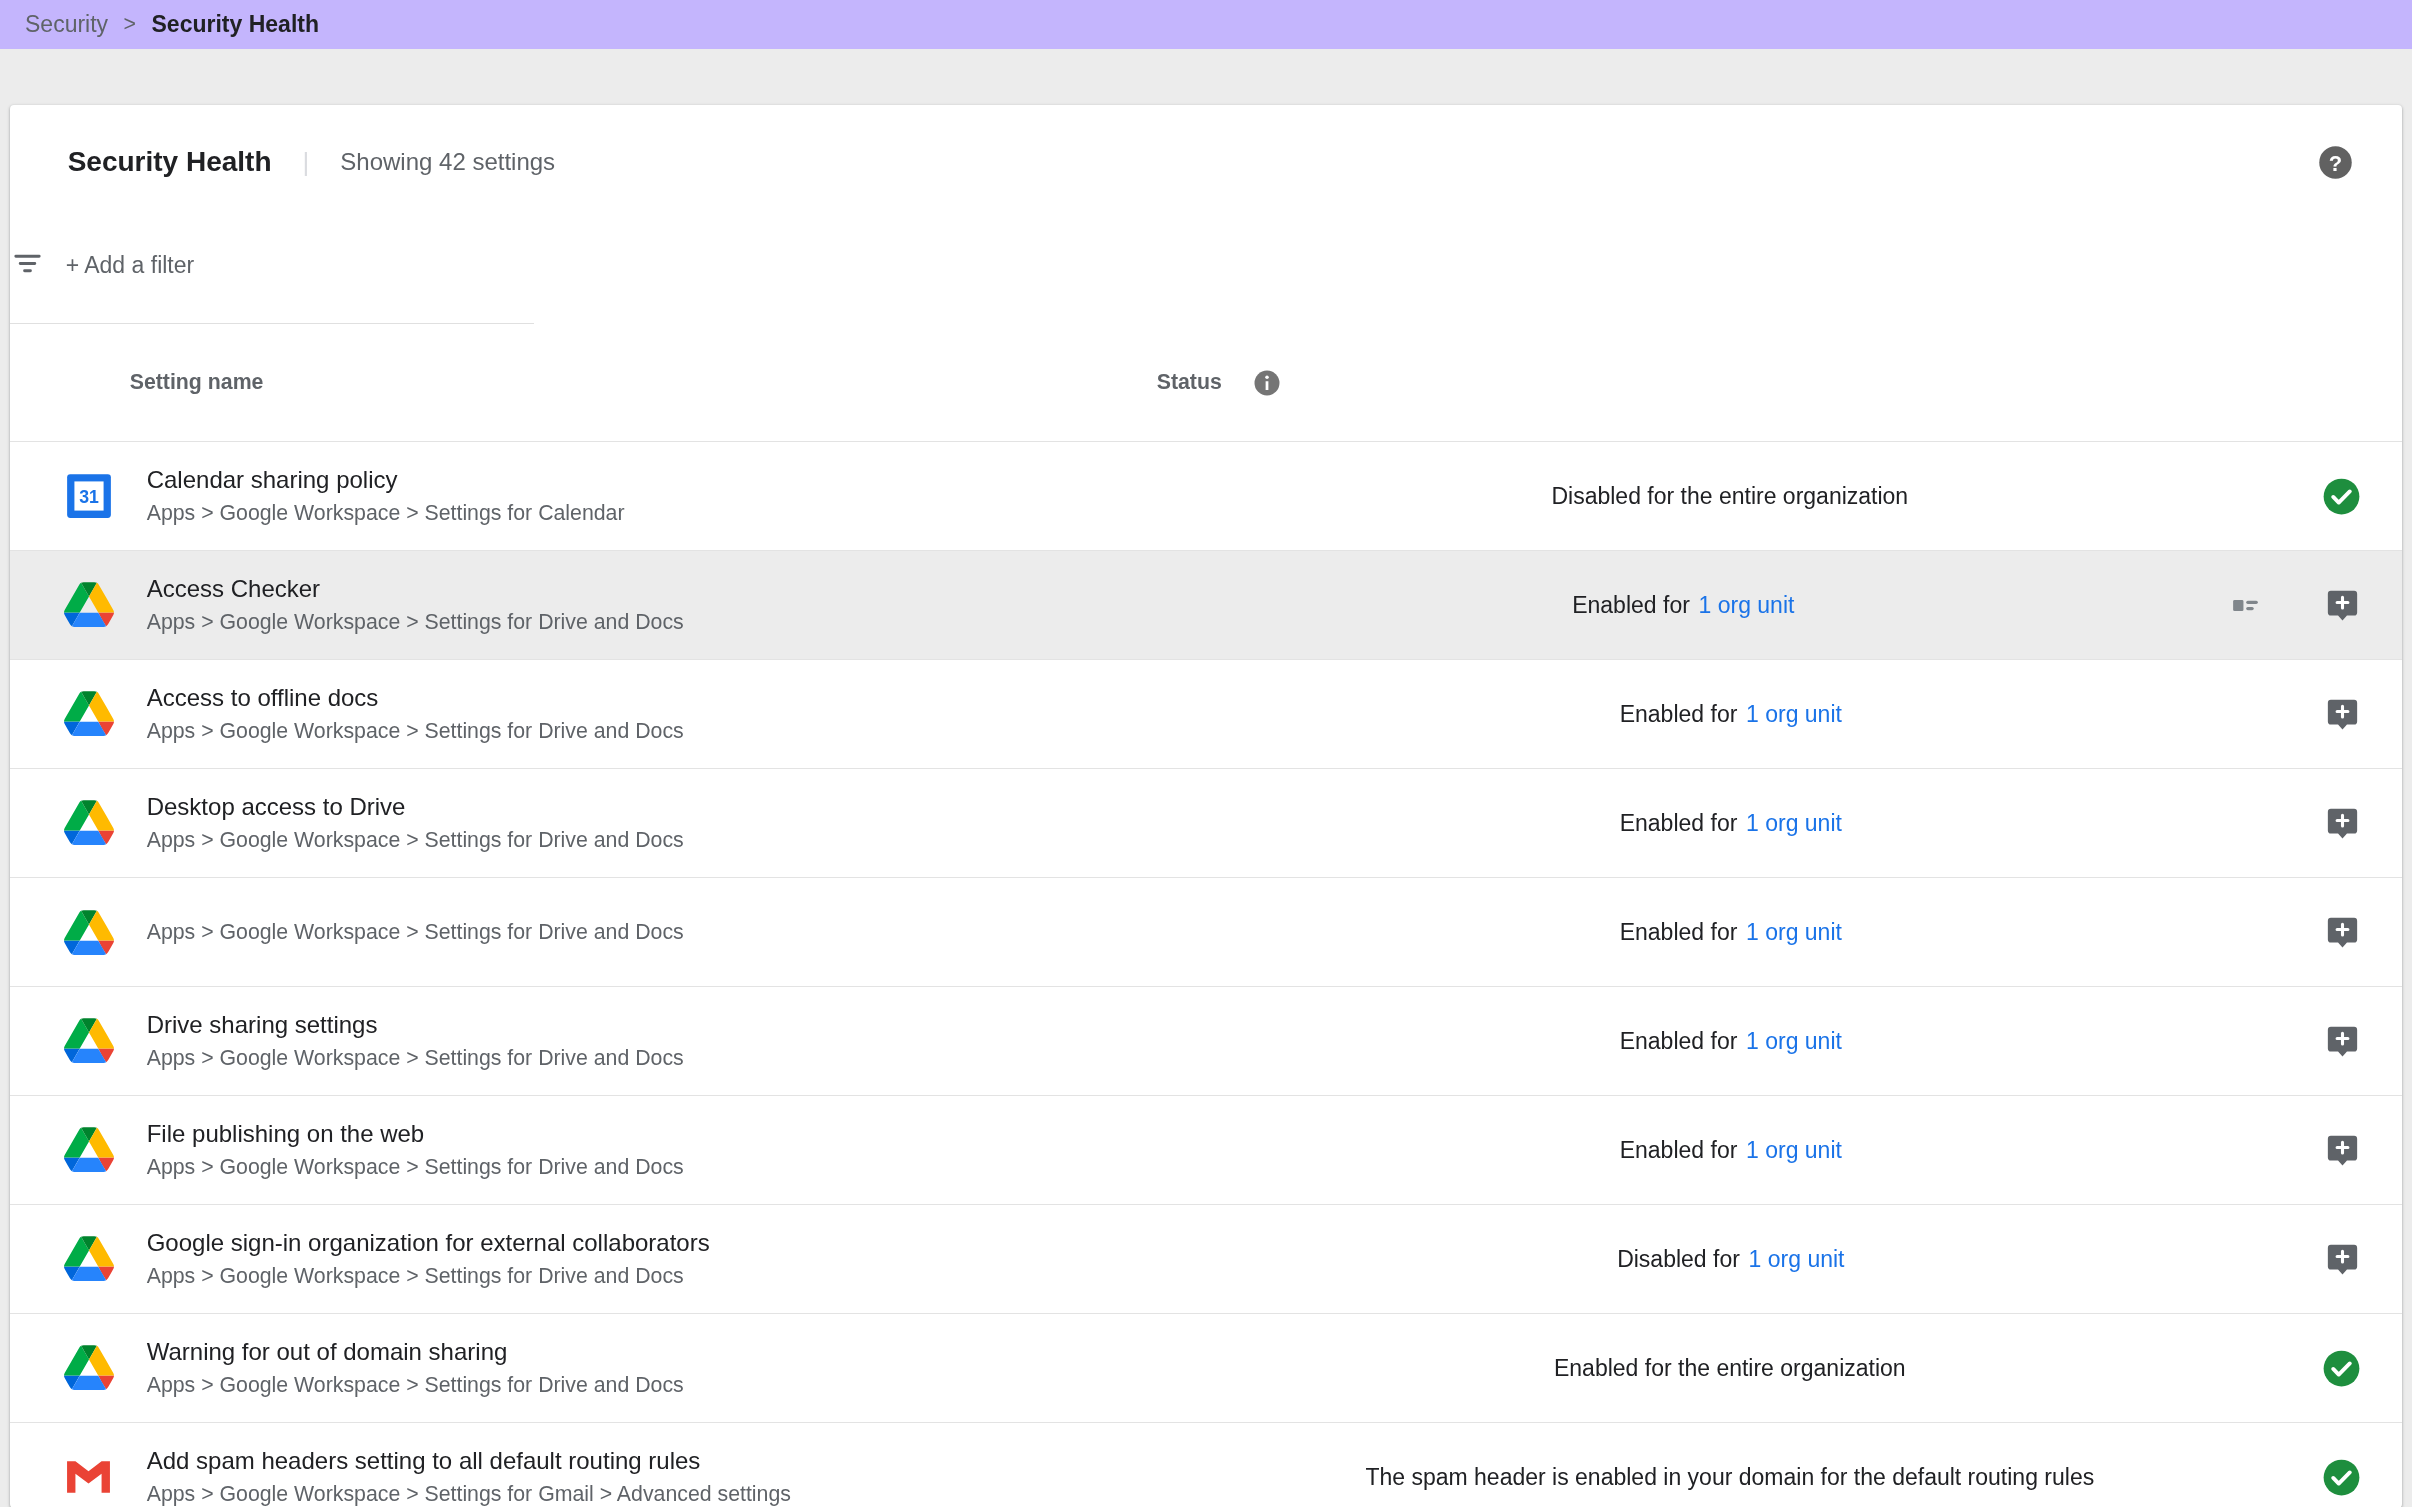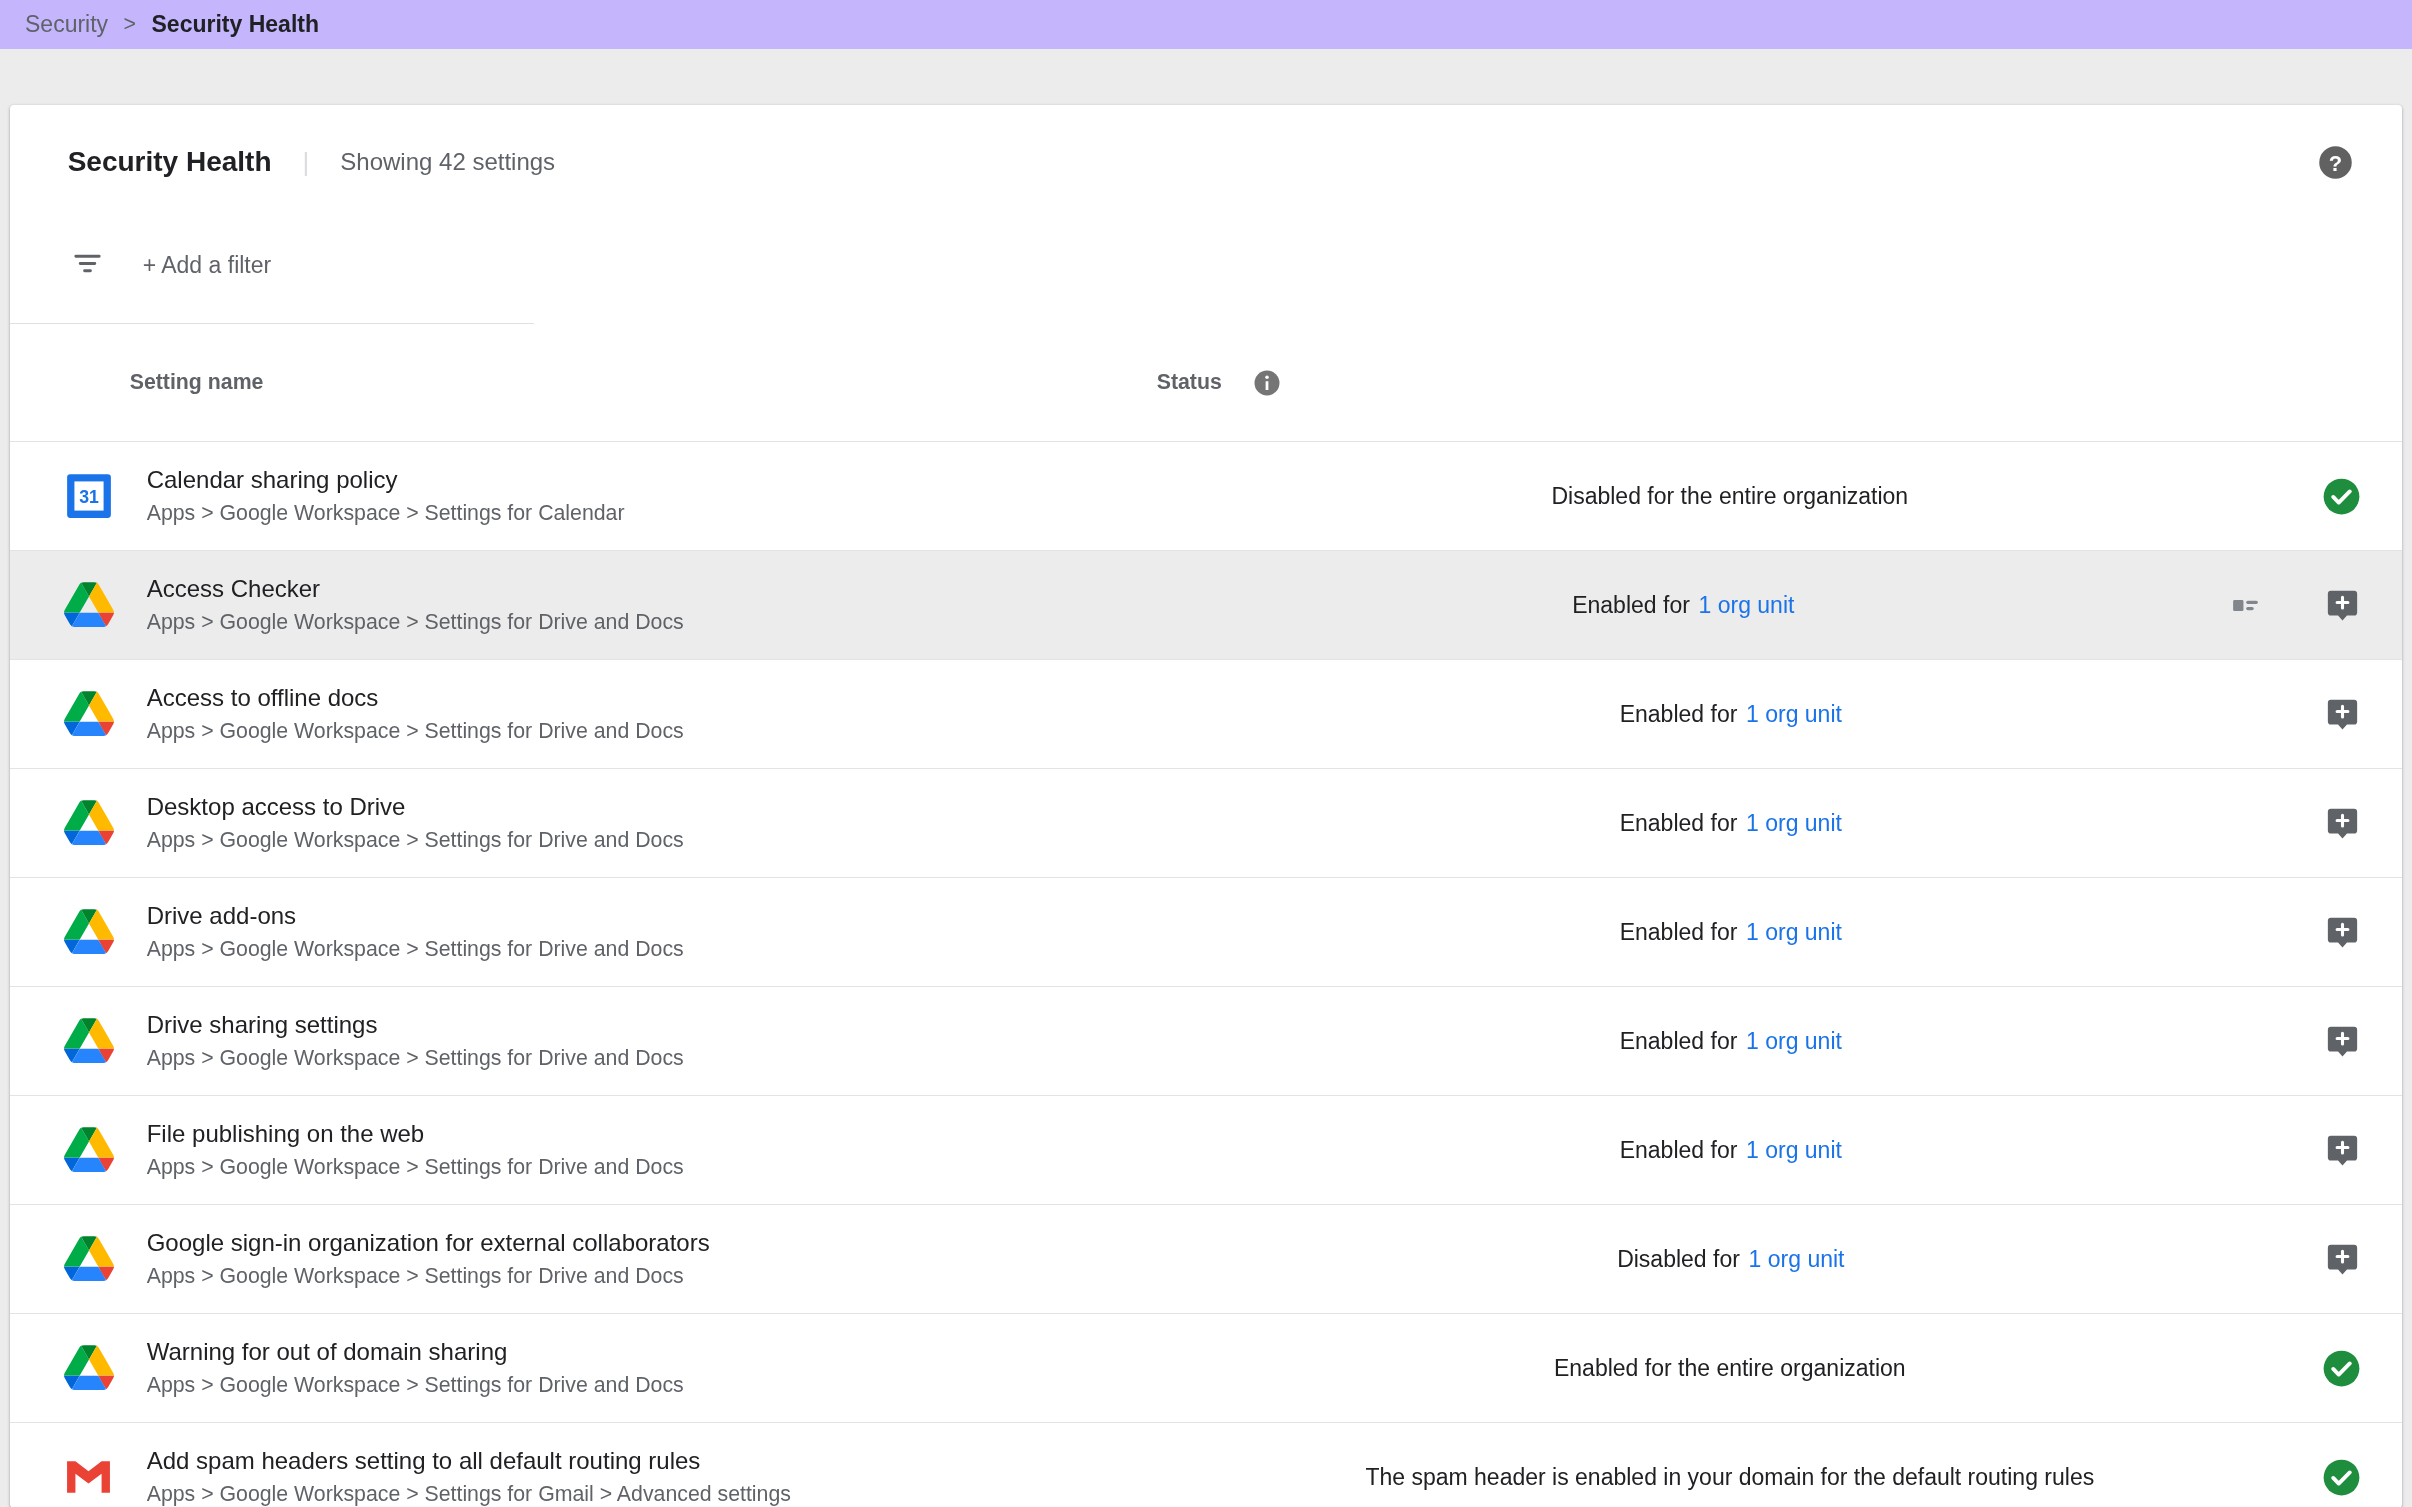--- a/index.html
+++ b/index.html
@@ -54,22 +54,21 @@
     cursor:pointer;
     display:flex;
     align-items:center;
   }
 
   
   .filter-bar {
     height:118px;
     display:flex;
     align-items:center;
-    padding-left:60px;
-    gap:38px;
+    gap:21px;
     position:relative;
   }
   .filter-bar::after {
     content:"";
     position:absolute;
     left:0; bottom:0;
     width:524px;
     border-bottom:1px solid #e0e0e0;
   }
   .add-filter { font-size:23px; color:#5f6368; cursor:pointer; }
@@ -314,21 +313,20 @@
             <svg width="50" height="45" viewBox="0 0 87.3 78">
               <path fill="#0066da" d="m6.6 66.85 3.85 6.65c.8 1.4 1.95 2.5 3.3 3.3l13.75-23.8h-27.5c0 1.55.4 3.1 1.2 4.5z"></path>
               <path fill="#00ac47" d="m43.65 25-13.75-23.8c-1.35.8-2.5 1.9-3.3 3.3l-25.4 44a9.06 9.06 0 0 0-1.2 4.5h27.5z"></path>
               <path fill="#ea4335" d="m73.55 76.8c1.35-.8 2.5-1.9 3.3-3.3l1.6-2.75 7.65-13.25c.8-1.4 1.2-2.95 1.2-4.5h-27.5l5.85 11.5z"></path>
               <path fill="#00832d" d="m43.65 25 13.75-23.8c-1.35-.8-2.9-1.2-4.5-1.2h-18.5c-1.6 0-3.15.45-4.5 1.2z"></path>
               <path fill="#2684fc" d="m59.8 53.2h-32.3l-13.75 23.8c1.35.8 2.9 1.2 4.5 1.2h50.8c1.6 0 3.15-.45 4.5-1.2z"></path>
               <path fill="#ffba00" d="m73.4 26.5-12.7-22c-.8-1.4-1.95-2.5-3.3-3.3l-13.75 23.8 16.15 28h27.45c0-1.55-.4-3.1-1.2-4.5z"></path>
             </svg>
           </span>
       <div class="name-block">
-        <div class="row-title">Drive add-ons</div>
         <div class="row-path">Apps &gt; Google Workspace &gt; Settings for Drive and Docs</div>
       </div>
     </div>
     <div class="cell-status">
       <span class="status-text">Enabled for</span>
       <a class="status-link">1 org unit</a>
     </div>
     <div class="cell-actions">
 
       <span class="badge">

